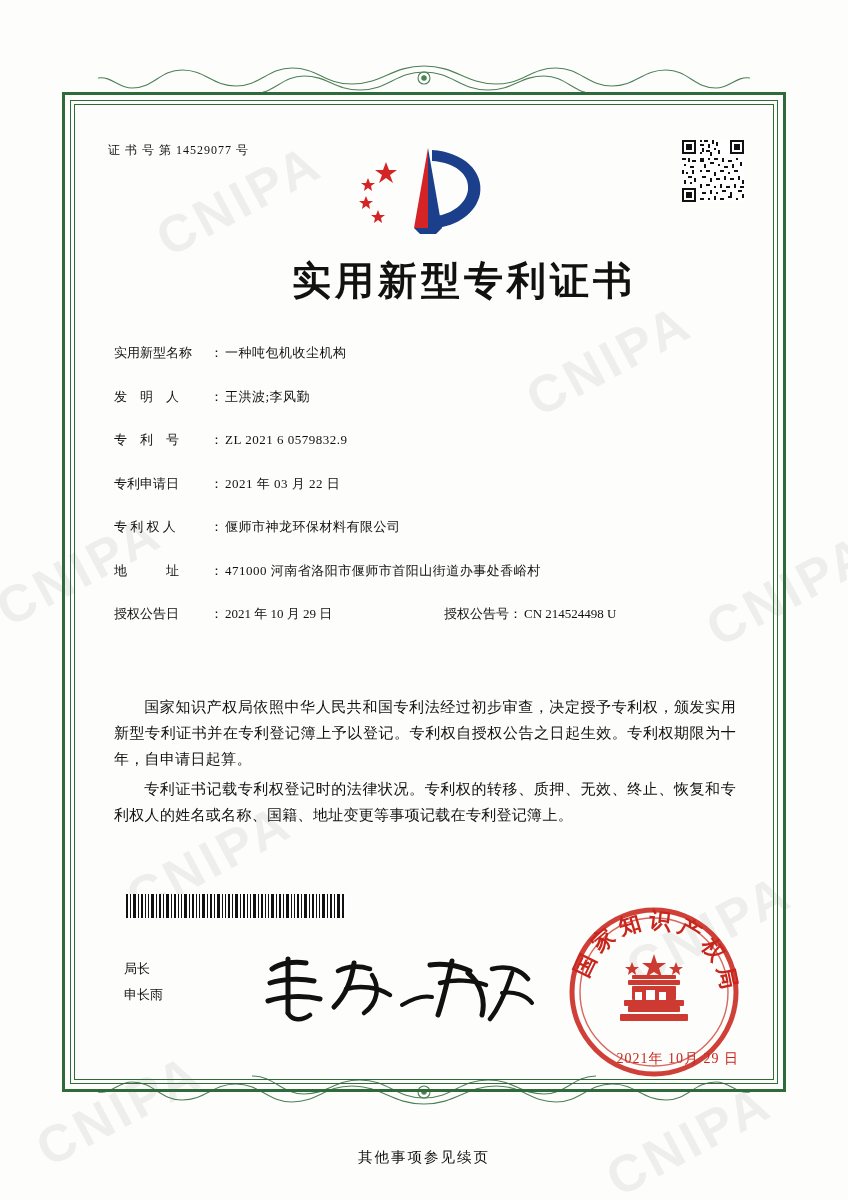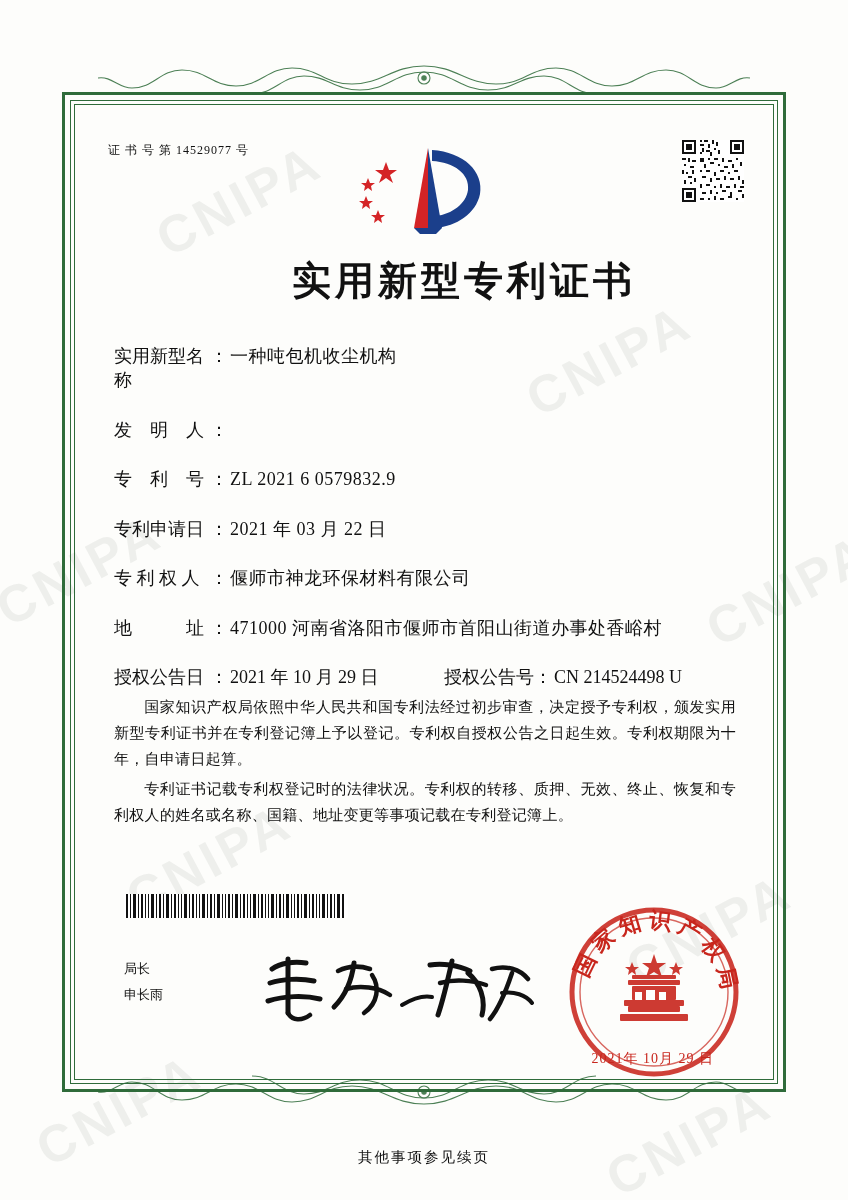--- a/index.html
+++ b/index.html
@@ -87,21 +87,21 @@
   .title{
     position:absolute;left:0;top:150px;width:100%;
     text-align:center;
     font-size:39px;font-weight:700;
     letter-spacing:4px;
     font-family:"DejaVu Serif","Liberation Serif",serif;
     padding-left:40px;
   }
   .fields{
     position:absolute;left:40px;top:240px;width:620px;
-    font-size:18px;
+    font-size:13px;
   }
   .row{margin-bottom:25.5px;display:flex;align-items:baseline;}
   .lbl{
     width:96px;flex:none;
     display:flex;justify-content:space-between;
     letter-spacing:0;
   }
   .colon{margin:0 2px 0 0;}
   .val{flex:1;letter-spacing:.5px;}
   .grant-left{width:330px;display:flex;align-items:baseline;}
@@ -128,21 +128,21 @@
   }
   .signature{
     position:absolute;left:180px;top:845px;
     width:290px;height:80px;
   }
   .seal{
     position:absolute;right:32px;top:800px;
     width:176px;height:176px;
   }
   .seal-date{
-    position:absolute;right:60px;top:946px;
+    position:absolute;right:35px;top:946px;
     font-size:14px;color:#c8261d;letter-spacing:1px;
     z-index:5;
     margin-left:12px;
   }
   .pagenum{
     position:absolute;left:0;top:930px;width:100%;
     text-align:center;font-size:14px;letter-spacing:1px;
   }
   .footnote{
     position:absolute;left:0;top:1148px;width:100%;
@@ -306,20 +306,21 @@
 
   <div class="fields">
     <div class="row">
       <span class="lbl">实用新型名称</span>
       <span class="colon">：</span>
       <span class="val">一种吨包机收尘机构</span>
     </div>
     <div class="row">
       <span class="lbl">发　明　人</span>
       <span class="colon">：</span>
+      <span class="val">王洪波;李风勤</span>
     </div>
     <div class="row">
       <span class="lbl">专　利　号</span>
       <span class="colon">：</span>
       <span class="val">ZL 2021 6 0579832.9</span>
     </div>
     <div class="row">
       <span class="lbl">专利申请日</span>
       <span class="colon">：</span>
       <span class="val">2021 年 03 月 22 日</span>

